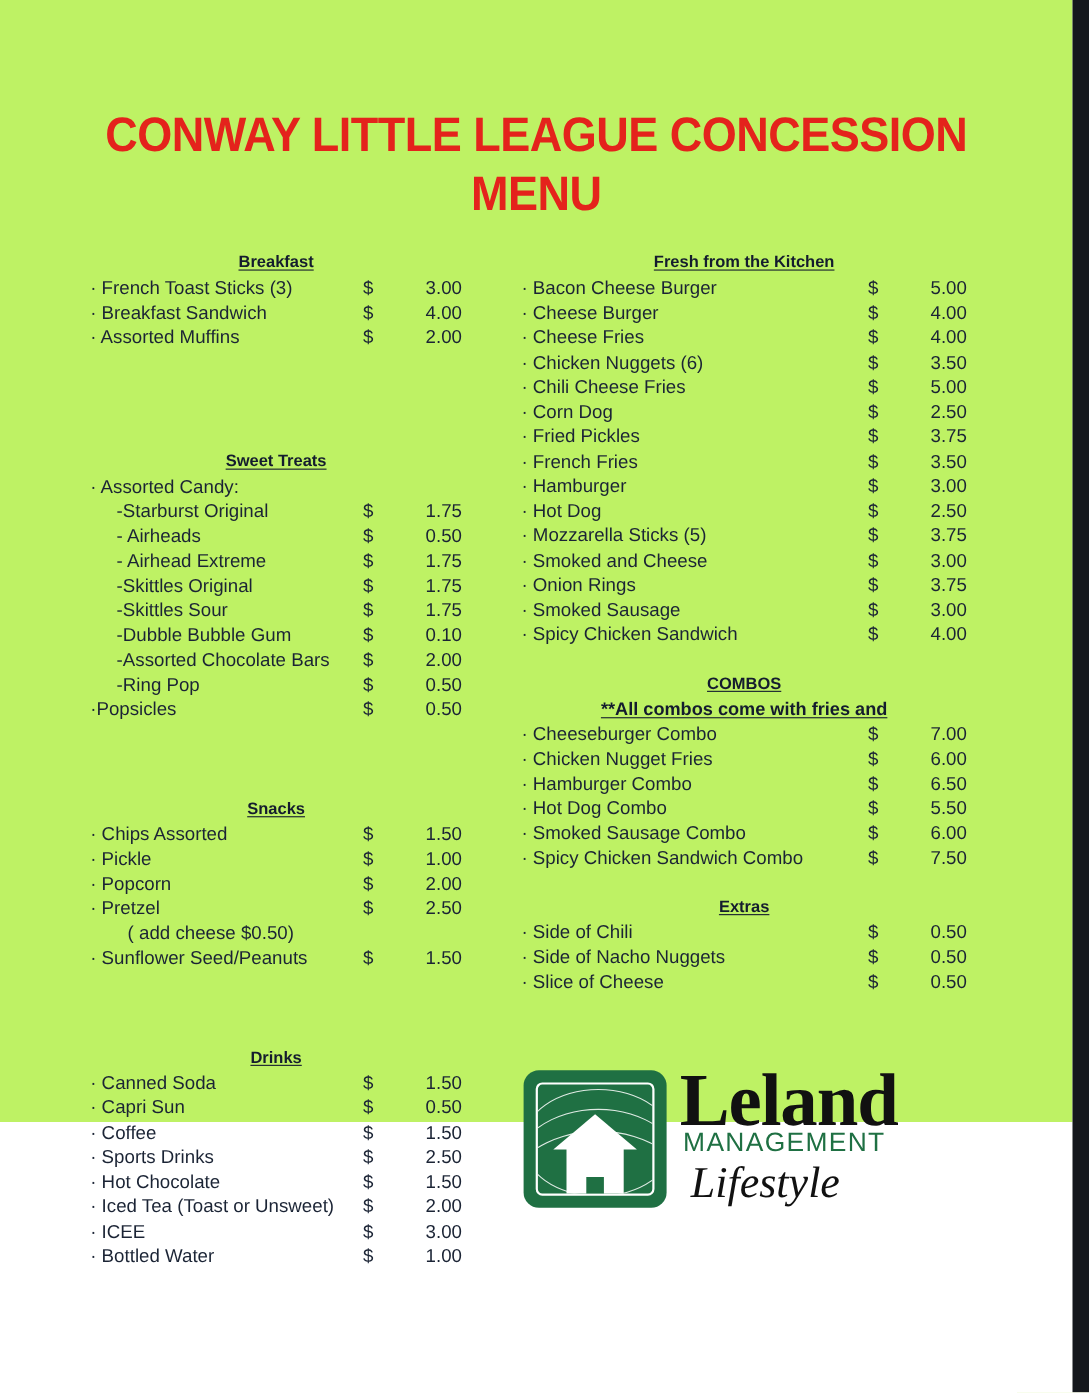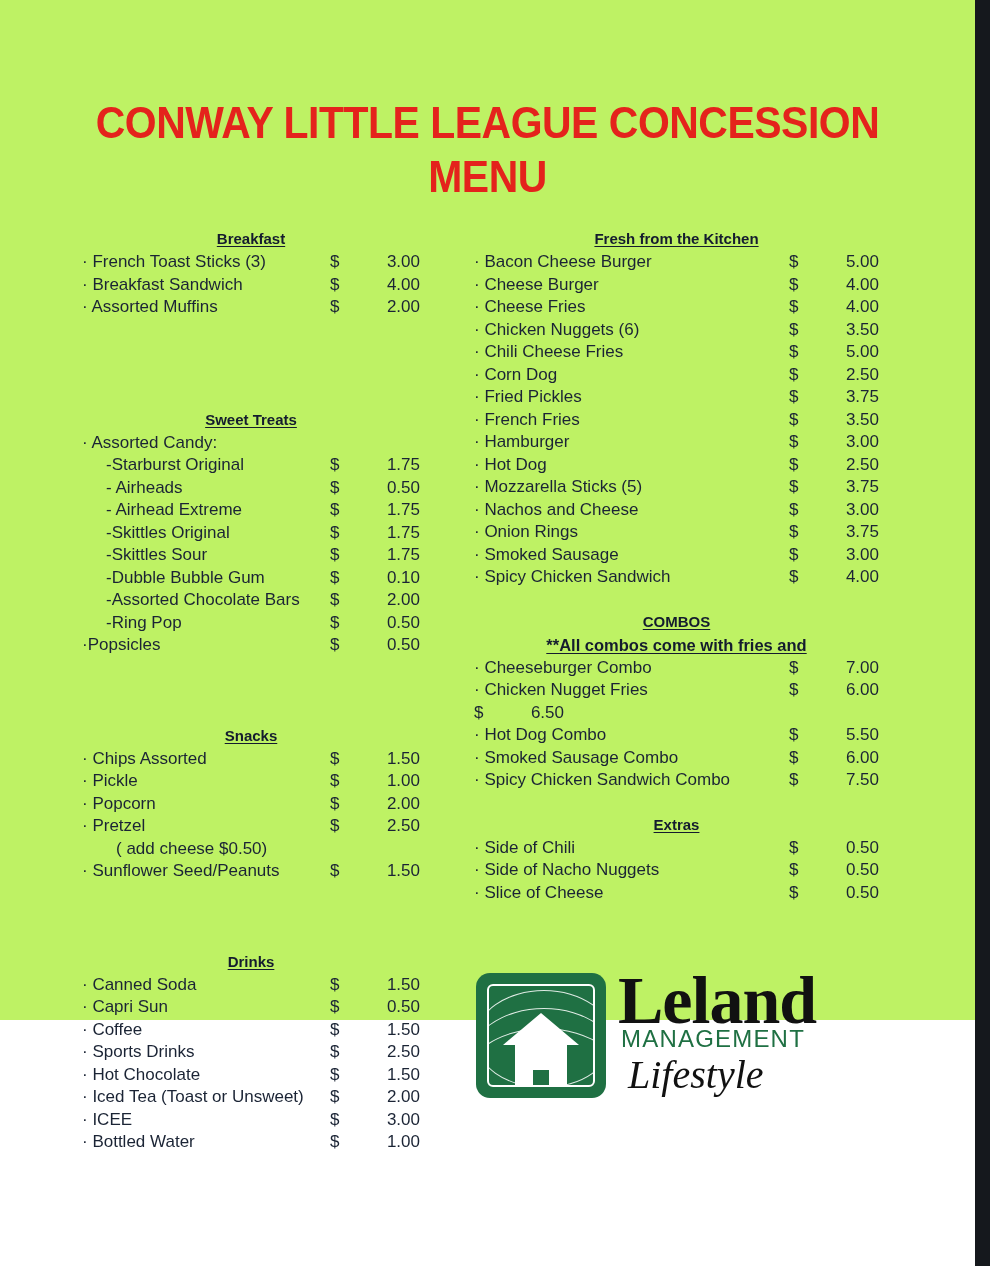--- a/index.html
+++ b/index.html
@@ -423,21 +423,21 @@
             <div class="name">· Hot Dog</div>
             <div class="cur">$</div>
             <div class="price">2.50</div>
           </div>
           <div class="row">
             <div class="name">· Mozzarella Sticks (5)</div>
             <div class="cur">$</div>
             <div class="price">3.75</div>
           </div>
           <div class="row">
-            <div class="name">· Nachos and Cheese</div>
+            <div class="name">· Smoked and Cheese</div>
             <div class="cur">$</div>
             <div class="price">3.00</div>
           </div>
           <div class="row">
             <div class="name">· Onion Rings</div>
             <div class="cur">$</div>
             <div class="price">3.75</div>
           </div>
           <div class="row">
             <div class="name">· Smoked Sausage</div>
@@ -458,20 +458,21 @@
             <div class="name">· Cheeseburger Combo</div>
             <div class="cur">$</div>
             <div class="price">7.00</div>
           </div>
           <div class="row">
             <div class="name">· Chicken Nugget Fries</div>
             <div class="cur">$</div>
             <div class="price">6.00</div>
           </div>
           <div class="row">
+            <div class="name">· Hamburger Combo</div>
             <div class="cur">$</div>
             <div class="price">6.50</div>
           </div>
           <div class="row">
             <div class="name">· Hot Dog Combo</div>
             <div class="cur">$</div>
             <div class="price">5.50</div>
           </div>
           <div class="row">
             <div class="name">· Smoked Sausage Combo</div>

